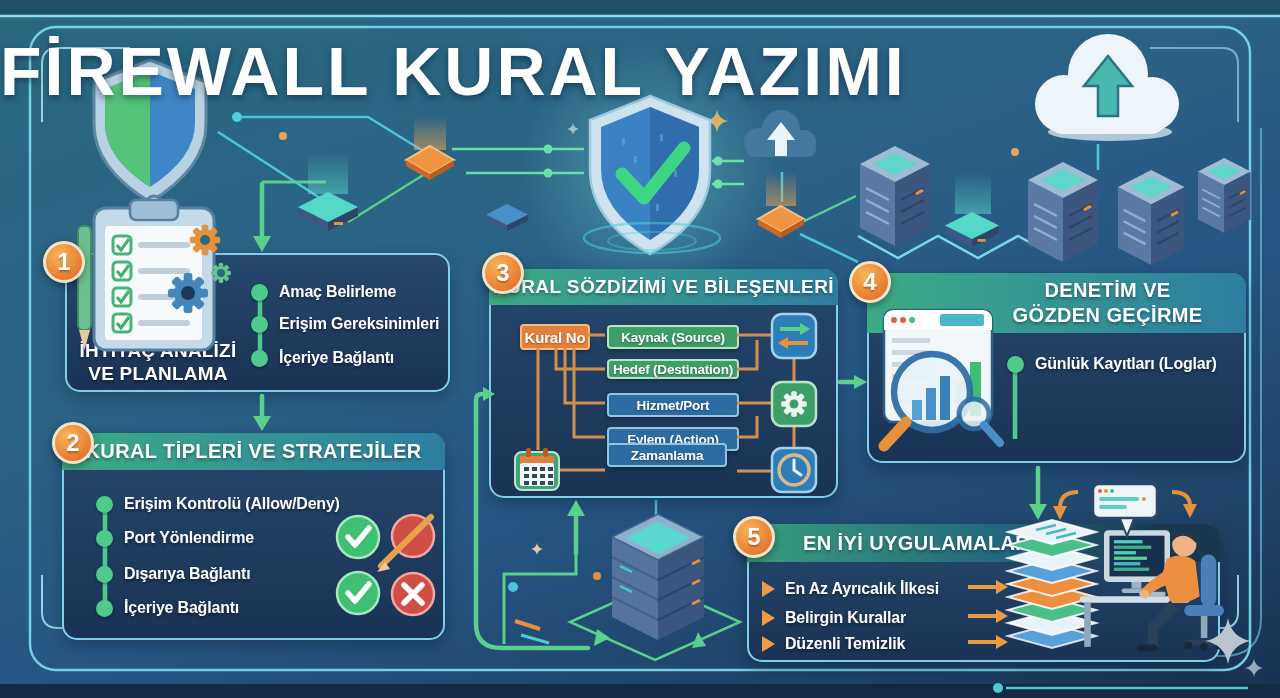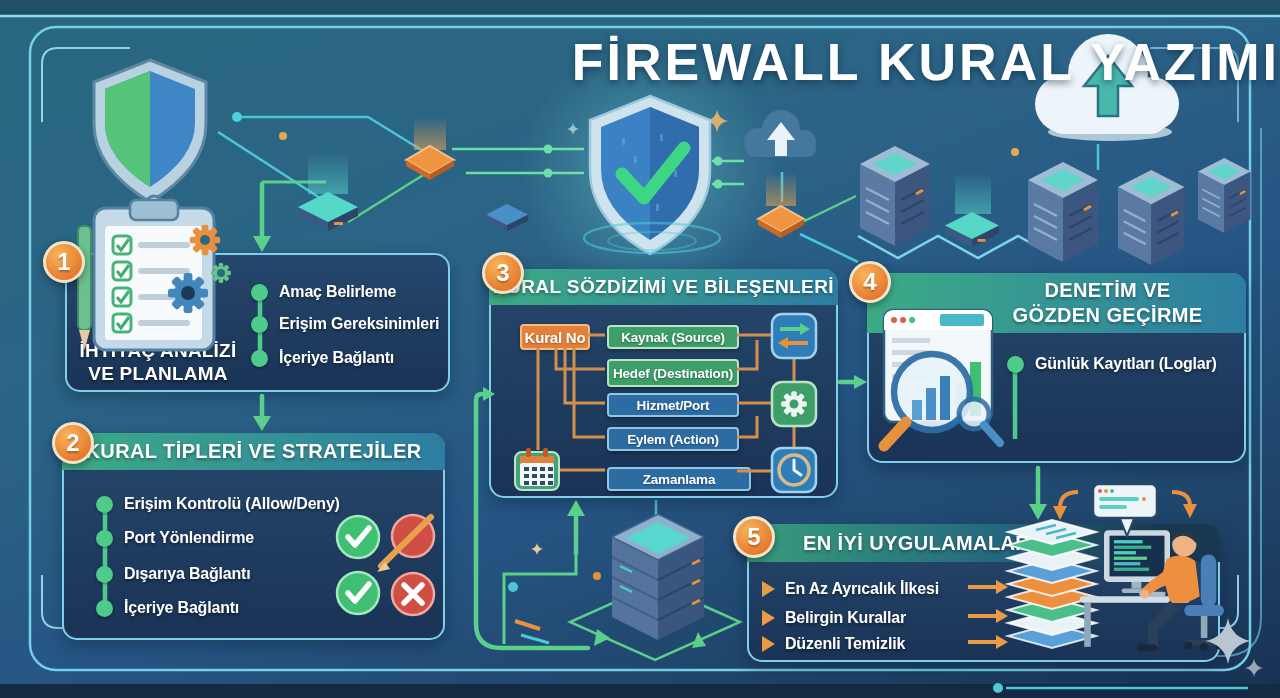--- a/index.html
+++ b/index.html
@@ -2,22 +2,22 @@
 <html><head>
 <meta charset="utf-8">
 <style>
   *{margin:0;padding:0;box-sizing:border-box}
   html,body{width:1280px;height:698px;overflow:hidden;background:#1d3f64}
   .stage{position:relative;width:1280px;height:698px;overflow:hidden;
     font-family:"Liberation Sans",sans-serif;
     background:linear-gradient(160deg,#29687f 0%,#2b6386 38%,#265584 60%,#1f4468 82%,#183052 100%)}
   svg.layer{position:absolute;left:0;top:0;width:1280px;height:698px;pointer-events:none}
   .bg{z-index:1}.fg{z-index:3}
-  .title{position:absolute;left:0;right:0;top:32px;z-index:2;text-align:right;color:#fff;
-    font-size:52px;font-weight:bold;letter-spacing:3px;text-shadow:0 3px 7px rgba(8,28,48,.5)}
+  .title{position:absolute;left:0;right:0;top:32px;z-index:2;text-align:left;color:#fff;
+    font-size:68px;font-weight:bold;letter-spacing:3px;text-shadow:0 3px 7px rgba(8,28,48,.5)}
   .box{position:absolute;z-index:2;border:2px solid #7ecfe7;border-radius:15px;
     background:linear-gradient(180deg,#25486c 0%,#1a3356 100%);box-shadow:0 6px 16px rgba(8,25,45,.35)}
   .band{position:absolute;left:-2px;top:-2px;right:-2px;display:flex;align-items:center;justify-content:center;
     border-radius:14px 14px 0 0;background:linear-gradient(90deg,#3dab85,#2d7da2);
     color:#fff;font-weight:bold;letter-spacing:.4px;text-shadow:0 2px 3px rgba(0,0,0,.35)}
   .band .bt{text-align:center}
   .row{position:absolute;display:flex;align-items:center;height:26px;color:#fff;font-weight:bold;
     font-size:16px;letter-spacing:-.2px;white-space:nowrap;text-shadow:0 2px 3px rgba(0,0,0,.45)}
   .dot{width:17px;height:17px;border-radius:50%;background:#4ecb8a;flex:none;margin-right:11px;
     box-shadow:0 1px 3px rgba(0,0,0,.4)}
@@ -272,24 +272,24 @@
         <span>İçeriye Bağlantı</span>
       </div>
 </section>
 
 <section class="box" id="box3" style="left:489px;top:269px;width:349px;height:229px">
   <div class="band">
         <span class="bt">KURAL SÖZDİZİMİ VE BİLEŞENLERİ</span>
       </div>
   <div class="pill orange" style="left:29px;top:53px;width:70px;height:26px">Kural No</div>
   <div class="pill green" style="left:116px;top:54px;width:132px;height:24px">Kaynak (Source)</div>
-  <div class="pill green" style="left:116px;top:88px;width:132px;height:28px">Hedef (Destination)</div>
+  <div class="pill green" style="left:116px;top:88px;width:132px;height:20px">Hedef (Destination)</div>
   <div class="pill blue" style="left:116px;top:122px;width:132px;height:24px">Hizmet/Port</div>
   <div class="pill blue" style="left:116px;top:156px;width:132px;height:24px">Eylem (Action)</div>
-  <div class="pill blue" style="left:116px;top:196px;width:144px;height:24px">Zamanlama</div>
+  <div class="pill blue" style="left:116px;top:172px;width:120px;height:24px">Zamanlama</div>
 </section>
 
 <section class="box" id="box4" style="left:867px;top:273px;width:379px;height:190px">
   <div class="band">
         <span class="bt">DENETİM VE GÖZDEN GEÇİRME</span>
       </div>
   <svg class="innersvg" width="379" height="190">
         <path d="M146,89 V164" stroke="#4ecb8a" stroke-width="4.5"></path>
       </svg>
   <div class="row" style="left:138px;top:76px">

